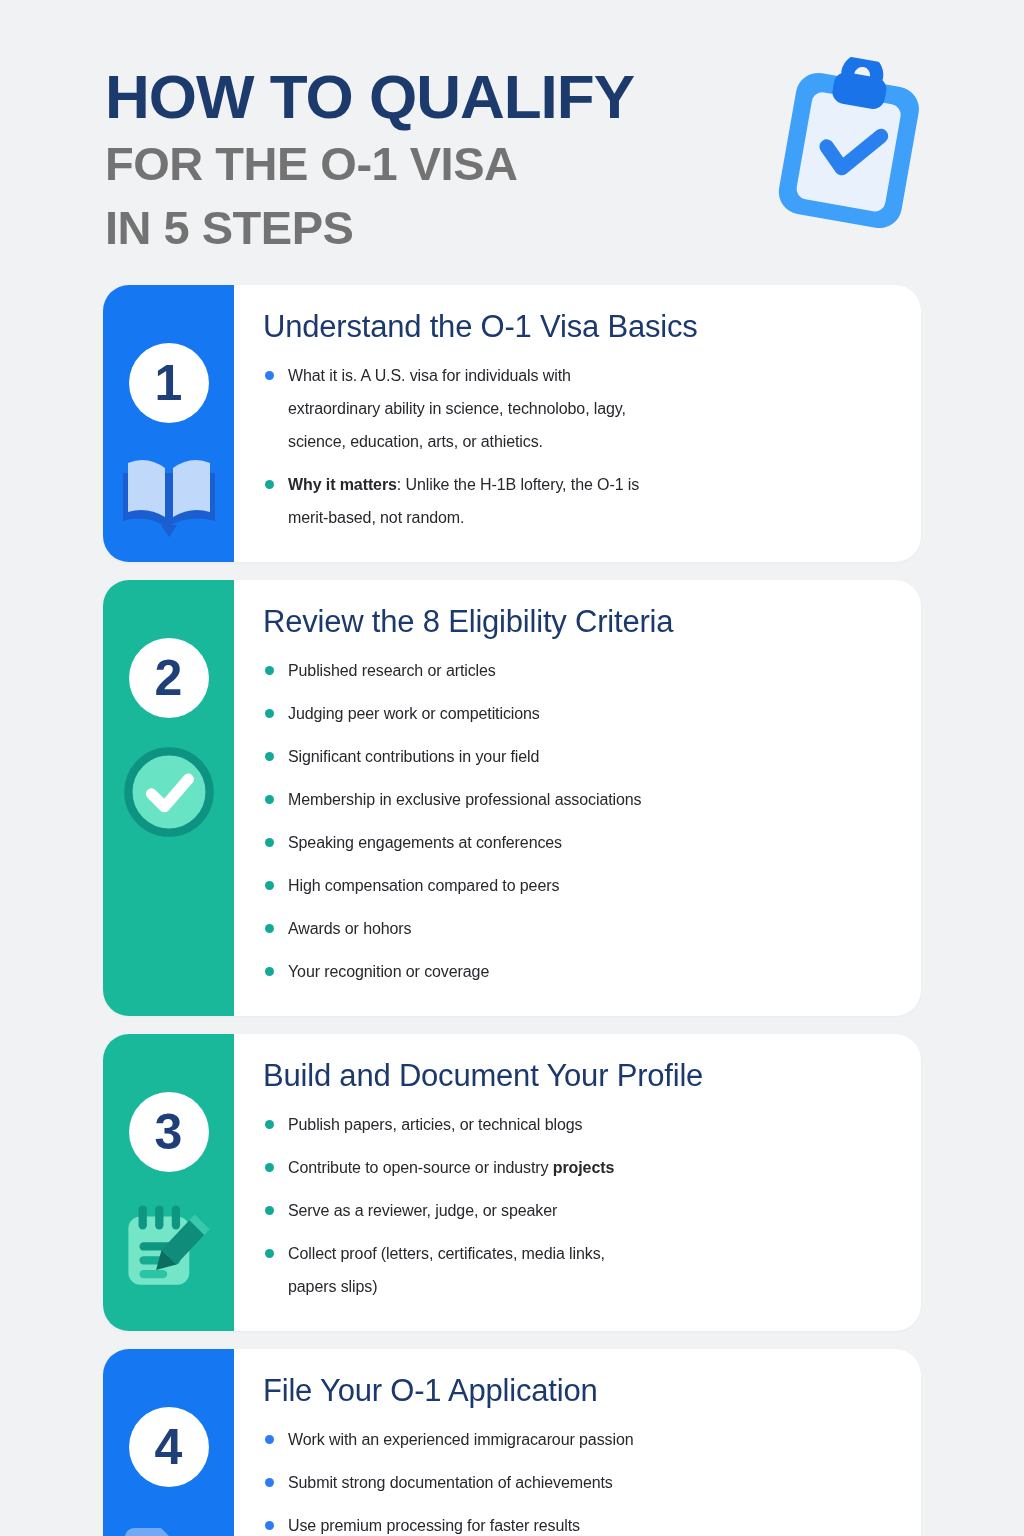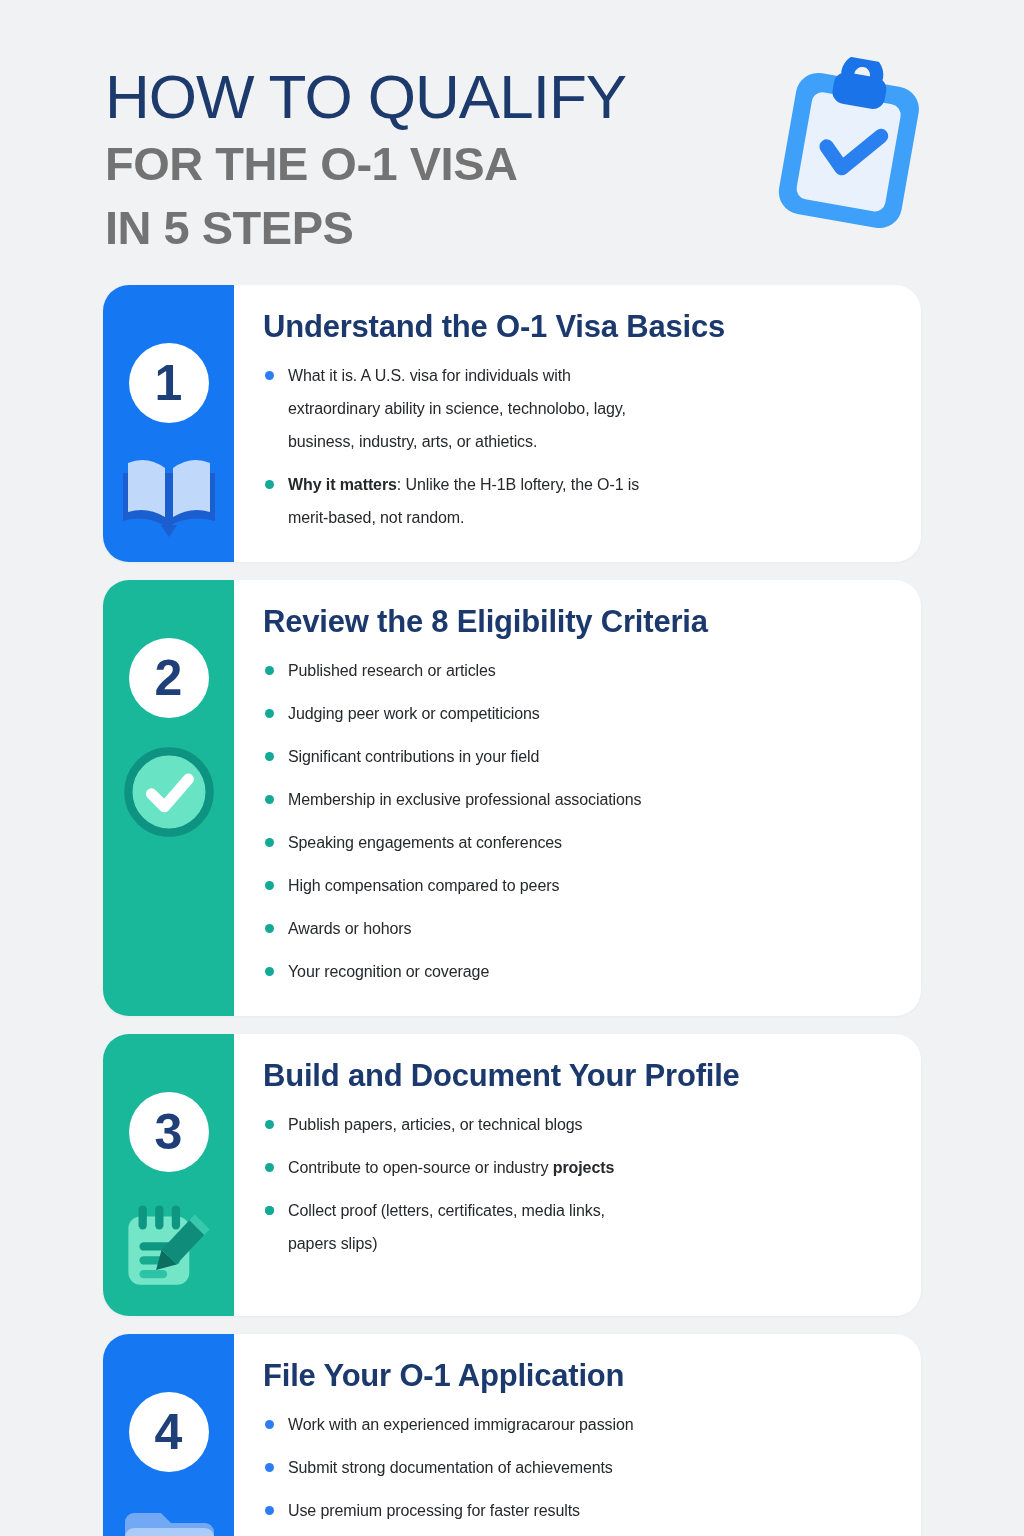--- a/index.html
+++ b/index.html
@@ -10,21 +10,21 @@
     -webkit-font-smoothing:antialiased;
   }
   .page { position:relative; width:1024px; height:1536px; overflow:hidden; }
 
   
   .hdr {
     position:absolute; top:56px; left:105px; right:100px;
     display:flex; justify-content:space-between; align-items:flex-start;
   }
   .title-block { padding-top:6px; }
-  .t1 { font-size:62px; font-weight:400; letter-spacing:-1px; line-height:70px; color:#1d3a6d; }
+  .t1 { font-size:62px; font-weight:700; letter-spacing:-1px; line-height:70px; color:#1d3a6d; }
   .t2 { font-size:47px; font-weight:700; letter-spacing:-0.5px; line-height:64px; color:#737373; }
   .hdr-icon { width:148px; height:172px; transform:rotate(10deg); margin-top:2px; flex:none; }
   .hdr-icon svg { width:100%; height:100%; }
 
   
   .steps {
     position:absolute; top:285px; left:103px; width:818px;
     display:flex; flex-direction:column; gap:18px;
   }
   .card {
@@ -45,21 +45,21 @@
     width:80px; height:80px; border-radius:50%; background:#ffffff;
     display:flex; align-items:center; justify-content:center; flex:none;
   }
   .num { font-size:50px; font-weight:700; color:#1e3f77; line-height:1; }
   .rail-icon { width:104px; height:96px; flex:none; }
   .rail-icon svg { width:100%; height:100%; }
 
   .content { flex:1; padding:23px 24px 18px 29px; }
   .content h2 {
     margin:0 0 13px 0; font-size:31px; line-height:38px;
-    font-weight:700; color:#1c396e; letter-spacing:-0.2px;
+    font-weight:400; color:#1c396e; letter-spacing:-0.2px;
   }
   ul.bullets { list-style:none; margin:0; padding:0; max-width:650px; }
   ul.bullets li {
     position:relative; padding-left:25px; margin-bottom:10px;
     font-size:16px; line-height:33px; color:#26282c; letter-spacing:-0.1px;
   }
   .dot {
     position:absolute; left:2px; top:12px; width:9px; height:9px; border-radius:50%;
   }
   .seg-b { font-weight:700; }
@@ -94,21 +94,21 @@
         <div class="rail-icon"><svg viewBox="0 0 104 88" xmlns="http://www.w3.org/2000/svg">
               <path d="M6 20 L6 68 Q28 61 50 74 Q72 61 98 68 L98 20 Z" fill="#1a5ecf"></path>
               <path d="M44 72 L52 84 L60 72 Z" fill="#1a5ecf"></path>
               <path d="M11 10 Q30 2 48 15 L48 64 Q30 53 11 59 Z" fill="#c0d9fa"></path>
               <path d="M93 10 Q74 2 56 15 L56 64 Q74 53 93 59 Z" fill="#c0d9fa"></path>
             </svg></div>
       </div>
       <div class="content">
         <h2>Understand the O-1 Visa Basics</h2>
         <ul class="bullets">
-            <li><span class="dot" style="background: rgb(46, 124, 245);"></span><span><span>What it is. A U.S. visa for individuals with</span><br><span>extraordinary ability in science, technolo</span><span class="seg-u">bo</span><span>, lagy,</span><br><span>business, industry, arts, or athietics.</span></span></li>
+            <li><span class="dot" style="background: rgb(46, 124, 245);"></span><span><span>What it is. A U.S. visa for individuals with</span><br><span>extraordinary ability in science, technolo</span><span class="seg-u">bo</span><span>, lagy,</span><br><span>science, education, arts, or athietics.</span></span></li>
             <li><span class="dot" style="background: rgb(20, 169, 150);"></span><span><span class="seg-b">Why it matters</span><span>: Unlike the H-1B loftery, the O-1 is</span><br><span>merit-based, not random.</span></span></li>
           </ul>
       </div>
     </section>
 
     <section class="card c2">
       <div class="rail" style="background: rgb(25, 184, 155);">
         <div class="num-circle">
           <span class="num">2</span>
         </div>
@@ -148,21 +148,21 @@
               <path d="M80 18 L96 34 L90 40 L74 24 Z" fill="#38c9ad"></path>
               <path d="M74 24 L90 40 L60 72 L44 56 Z" fill="#108d7a"></path>
               <path d="M44 56 L60 72 L38 78 Z" fill="#0a6e60"></path>
             </svg></div>
       </div>
       <div class="content">
         <h2>Build and Document Your Profile</h2>
         <ul class="bullets">
             <li><span class="dot" style="background: rgb(20, 169, 150);"></span><span><span>Publish papers, articies, or technical blogs</span></span></li>
             <li><span class="dot" style="background: rgb(20, 169, 150);"></span><span><span>Contribute to open-source or industry </span><span class="seg-b">projects</span></span></li>
-            <li><span class="dot" style="background: rgb(20, 169, 150);"></span></li>
+            <li><span class="dot" style="background: rgb(20, 169, 150);"></span><span><span>Serve as a reviewer, judge, or speaker</span></span></li>
             <li><span class="dot" style="background: rgb(20, 169, 150);"></span><span><span>Collect proof (letters, certificates, media links,</span><br><span>papers slips)</span></span></li>
           </ul>
       </div>
     </section>
 
     <section class="card c4">
       <div class="rail" style="background: rgb(21, 119, 242);">
         <div class="num-circle">
           <span class="num">4</span>
         </div>

